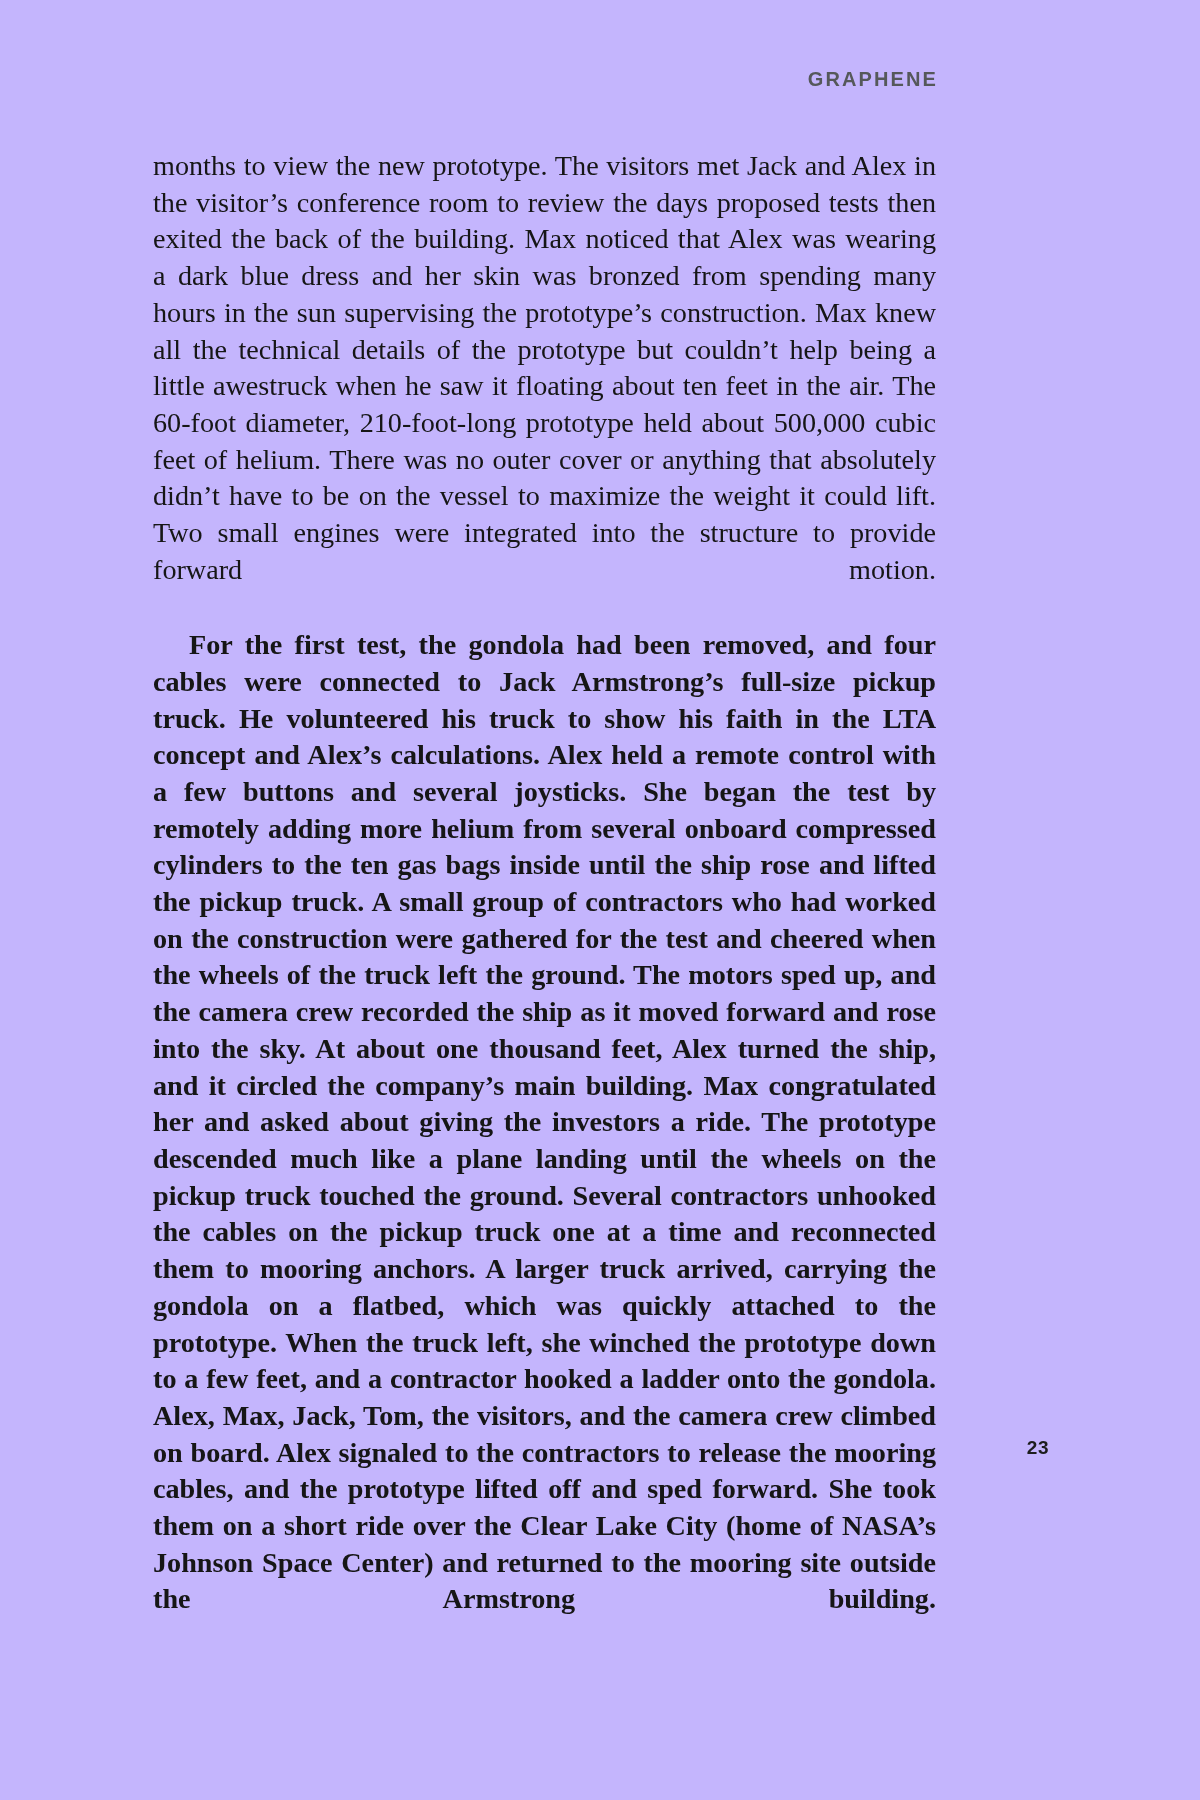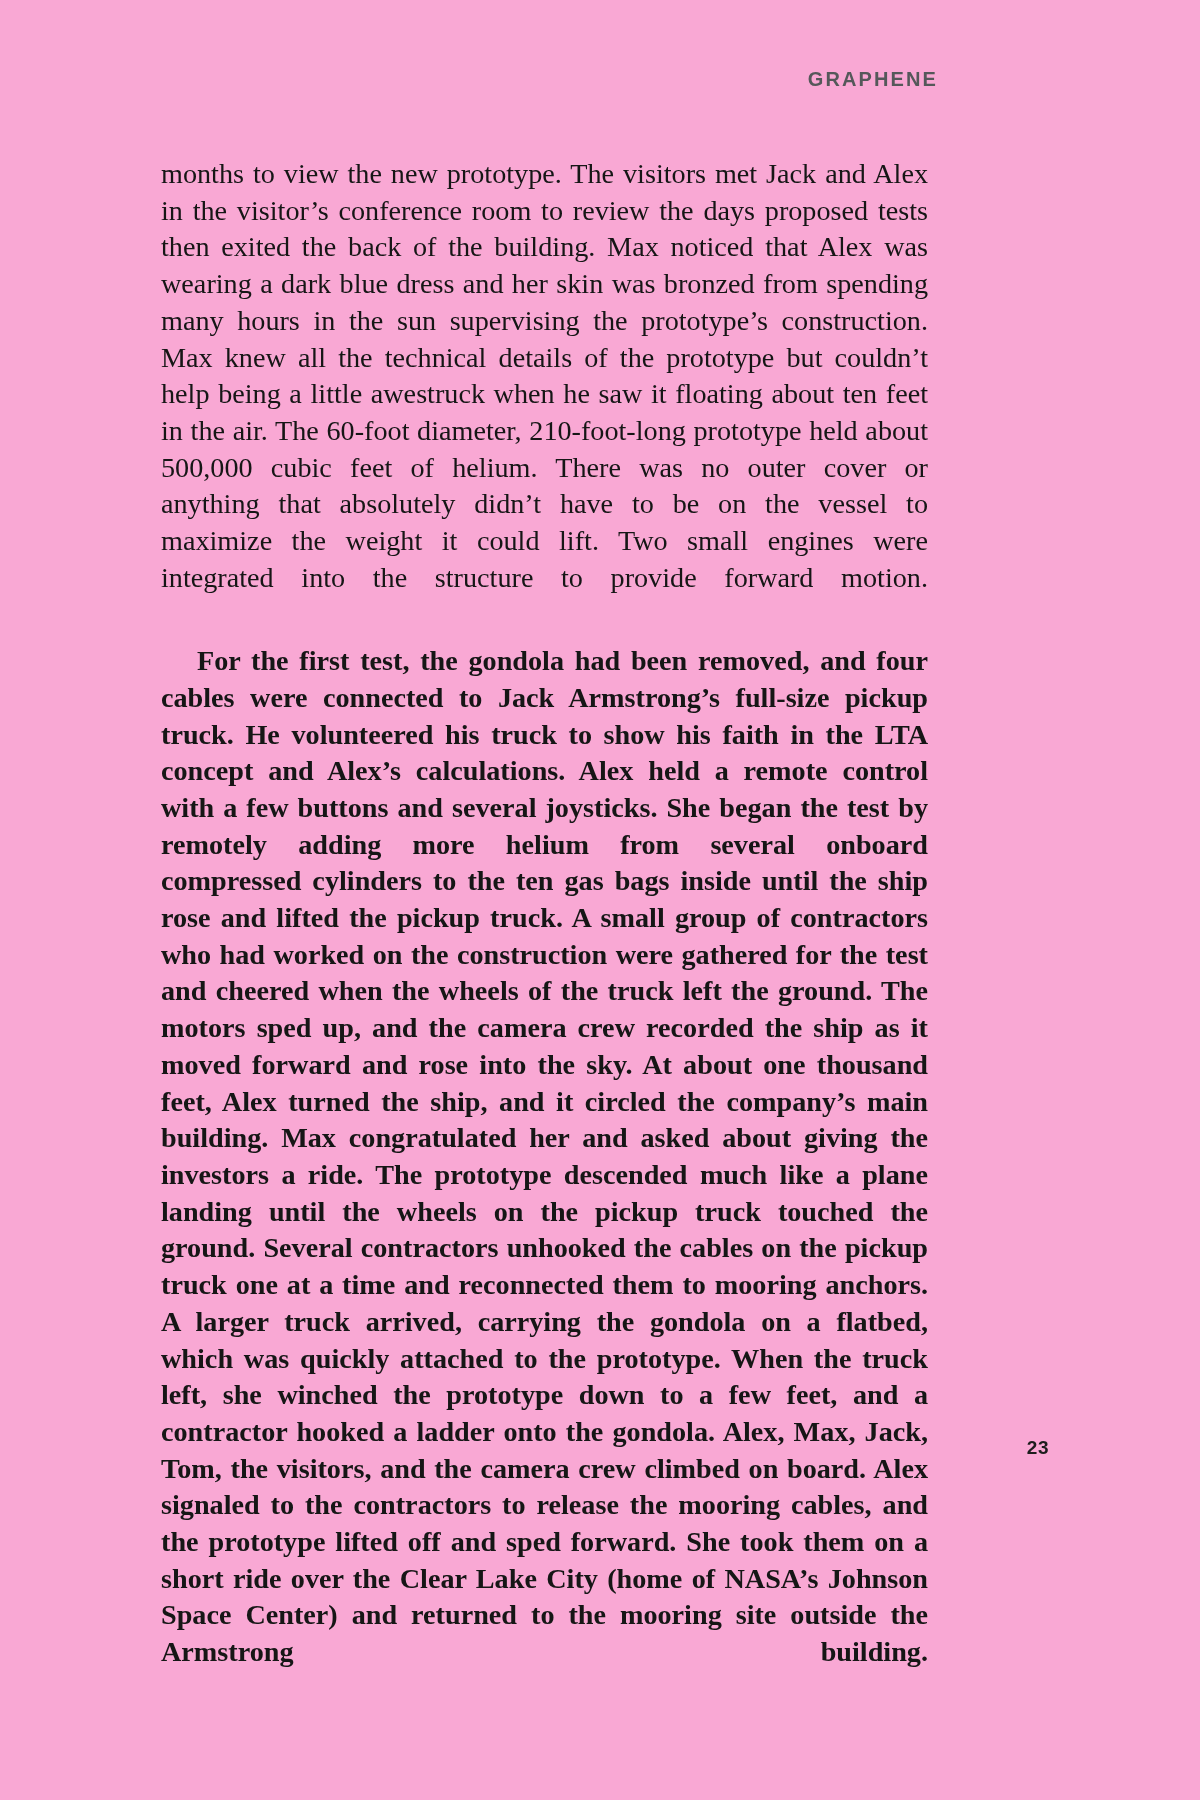--- a/index.html
+++ b/index.html
@@ -4,21 +4,21 @@
 <style>
   html, body {
     margin: 0;
     padding: 0;
     background: #ffffff;
   }
   .page {
     position: relative;
     width: 1200px;
     height: 1800px;
-    background: #f9a8d4;
+    background: #c4b5fd;
     box-sizing: border-box;
     overflow: hidden;
   }
 
   
   .running-head {
     position: absolute;
     top: 68px;
     left: 0;
     right: 262px;
@@ -32,21 +32,21 @@
 
   
   .textblock {
     position: absolute;
     top: 146px;
     left: 151px;
     width: 787px;
   }
 
   .para {
-    margin: 10px;
+    margin: 2px;
     font-family: "Liberation Serif", "DejaVu Serif", serif;
     font-size: 28.2px;
     line-height: 36.7px;
     color: #161616;
     text-align: justify;
     text-justify: inter-word;
     -webkit-font-smoothing: antialiased;
     hyphens: none;
     word-spacing: 0.02em;
   }

